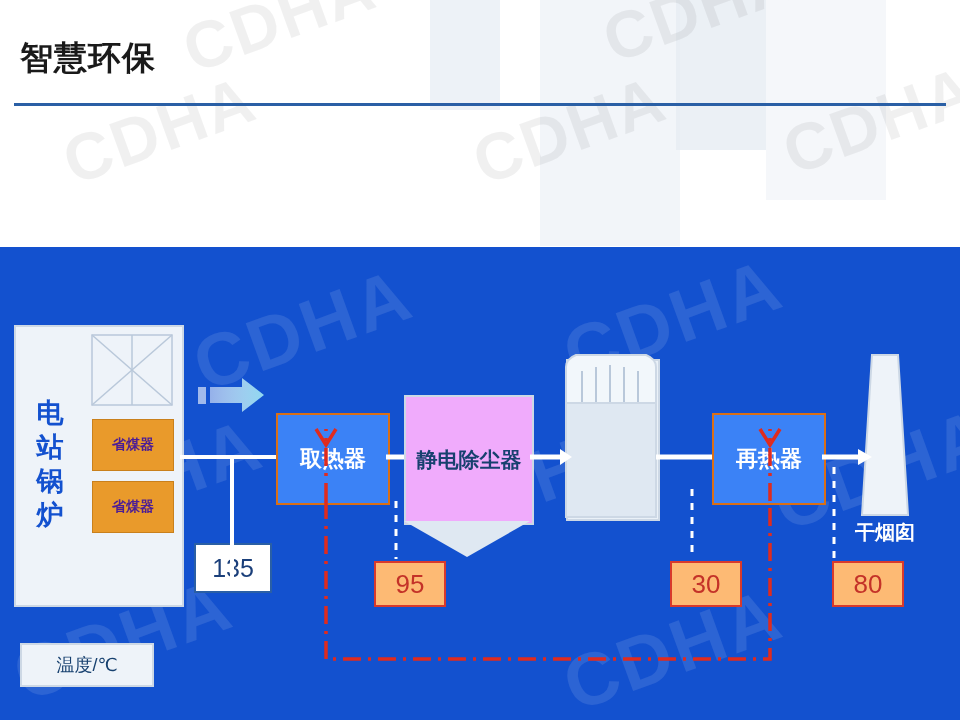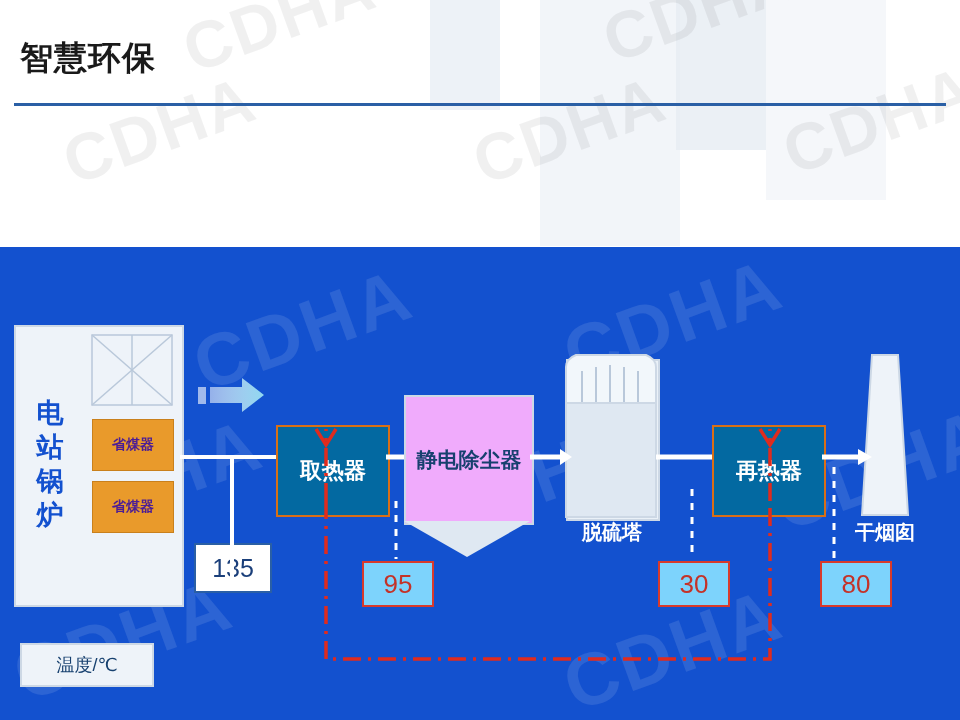--- a/index.html
+++ b/index.html
@@ -41,41 +41,41 @@
      display:flex;flex-direction:column;align-items:center;justify-content:center;
      font-size:27px;font-weight:700;color:#1351cf;line-height:34px;letter-spacing:0;}
   .eco{position:absolute;left:92px;width:80px;height:50px;background:#e99a2b;border:1px solid #c9801c;
        display:flex;align-items:center;justify-content:center;color:#4c1d95;font-size:14px;font-weight:700;}
   .eco1{top:172px;} .eco2{top:234px;} .eco3{top:296px;}
 
   .arrow-grad{position:absolute;left:196px;top:128px;width:70px;height:40px;}
   .tmp135{position:absolute;left:194px;top:296px;width:74px;height:46px;background:#ffffff;border:2px solid #2a5fa5;
           display:flex;align-items:center;justify-content:center;font-size:25px;color:#1b3f7a;font-weight:400;}
 
-  .box-orange{position:absolute;background:#0369a1;border:2px solid #d96f16;
+  .box-orange{position:absolute;background:#3b82f6;border:2px solid #d96f16;
         display:flex;align-items:center;justify-content:center;text-align:center;color:#ffffff;
-        font-size:22px;font-weight:700;line-height:28px;margin-top:12px;}
+        font-size:22px;font-weight:700;line-height:28px;}
   .heat-exch{left:276px;top:166px;width:110px;height:88px;}
   .reheat{left:712px;top:166px;width:110px;height:88px;}
 
   .esp{position:absolute;left:404px;top:148px;width:126px;height:126px;background:#f0abfc;border:2px solid #cdd8e5;
        display:flex;align-items:center;justify-content:center;text-align:center;color:#17406f;
        font-size:21px;font-weight:700;line-height:28px;}
   .esp-funnel{position:absolute;left:404px;top:274px;width:0;height:0;
        border-left:63px solid transparent;border-right:63px solid transparent;border-top:36px solid #dfe8f2;}
 
   .fgd{position:absolute;left:566px;top:112px;width:90px;height:158px;background:#eaf1f8;border:2px solid #cdd8e5;}
   .fgd-label{position:absolute;left:556px;top:272px;width:112px;text-align:center;font-size:20px;font-weight:700;color:#ffffff;}
   .stack-label{position:absolute;left:842px;top:272px;width:86px;text-align:center;font-size:20px;font-weight:700;color:#ffffff;}
 
   .temp-legend{position:absolute;left:20px;top:396px;width:130px;height:40px;background:#eef3f9;border:2px solid #cdd8e5;
       display:flex;align-items:center;justify-content:center;font-size:18px;font-weight:400;color:#17406f;}
 
-  .tbox{position:absolute;width:68px;height:42px;background:#7dd3fc;border:2px solid #d83a2c;
-     display:flex;align-items:center;justify-content:center;font-size:26px;color:#c43228;font-weight:400;}
+  .tbox{position:absolute;width:68px;height:42px;background:#fdba74;border:2px solid #d83a2c;
+     display:flex;align-items:center;justify-content:center;font-size:26px;color:#c43228;font-weight:400;margin-left:12px;}
   .t95{left:362px;top:314px;}
   .t50{left:658px;top:314px;}
   .t80{left:820px;top:314px;}
 
   svg.overlay{position:absolute;left:0;top:0;width:960px;height:473px;}
 </style>
 </head>
 <body>
 
 <div id="slide">
@@ -157,21 +157,20 @@
       <div class="fgd"></div>
       <svg class="overlay" style="pointer-events:none;">
         <path d="M566 156 L566 120 Q566 112 576 108 L646 108 Q656 112 656 120 L656 156 Z" fill="#f2f7fb" stroke="#cdd8e5" stroke-width="2"></path>
         <line x1="582" y1="156" x2="582" y2="124" stroke="#b9c8da" stroke-width="2"></line>
         <line x1="596" y1="156" x2="596" y2="120" stroke="#b9c8da" stroke-width="2"></line>
         <line x1="610" y1="156" x2="610" y2="118" stroke="#b9c8da" stroke-width="2"></line>
         <line x1="624" y1="156" x2="624" y2="120" stroke="#b9c8da" stroke-width="2"></line>
         <line x1="638" y1="156" x2="638" y2="124" stroke="#b9c8da" stroke-width="2"></line>
         <rect x="566" y="156" width="90" height="114" fill="#dfe8f2" stroke="#cdd8e5" stroke-width="2"></rect>
       </svg>
-      <div class="fgd-label">脱硫塔</div>
 
       <div class="box-orange reheat">再热器</div>
 
       <svg class="overlay" style="pointer-events:none;">
         <path d="M862 268 L872 108 L898 108 L908 268 Z" fill="#eef3f9" stroke="#cdd8e5" stroke-width="2"></path>
       </svg>
       <div class="stack-label">干烟囱</div>
 
       <svg class="overlay" style="pointer-events:none;">
 

